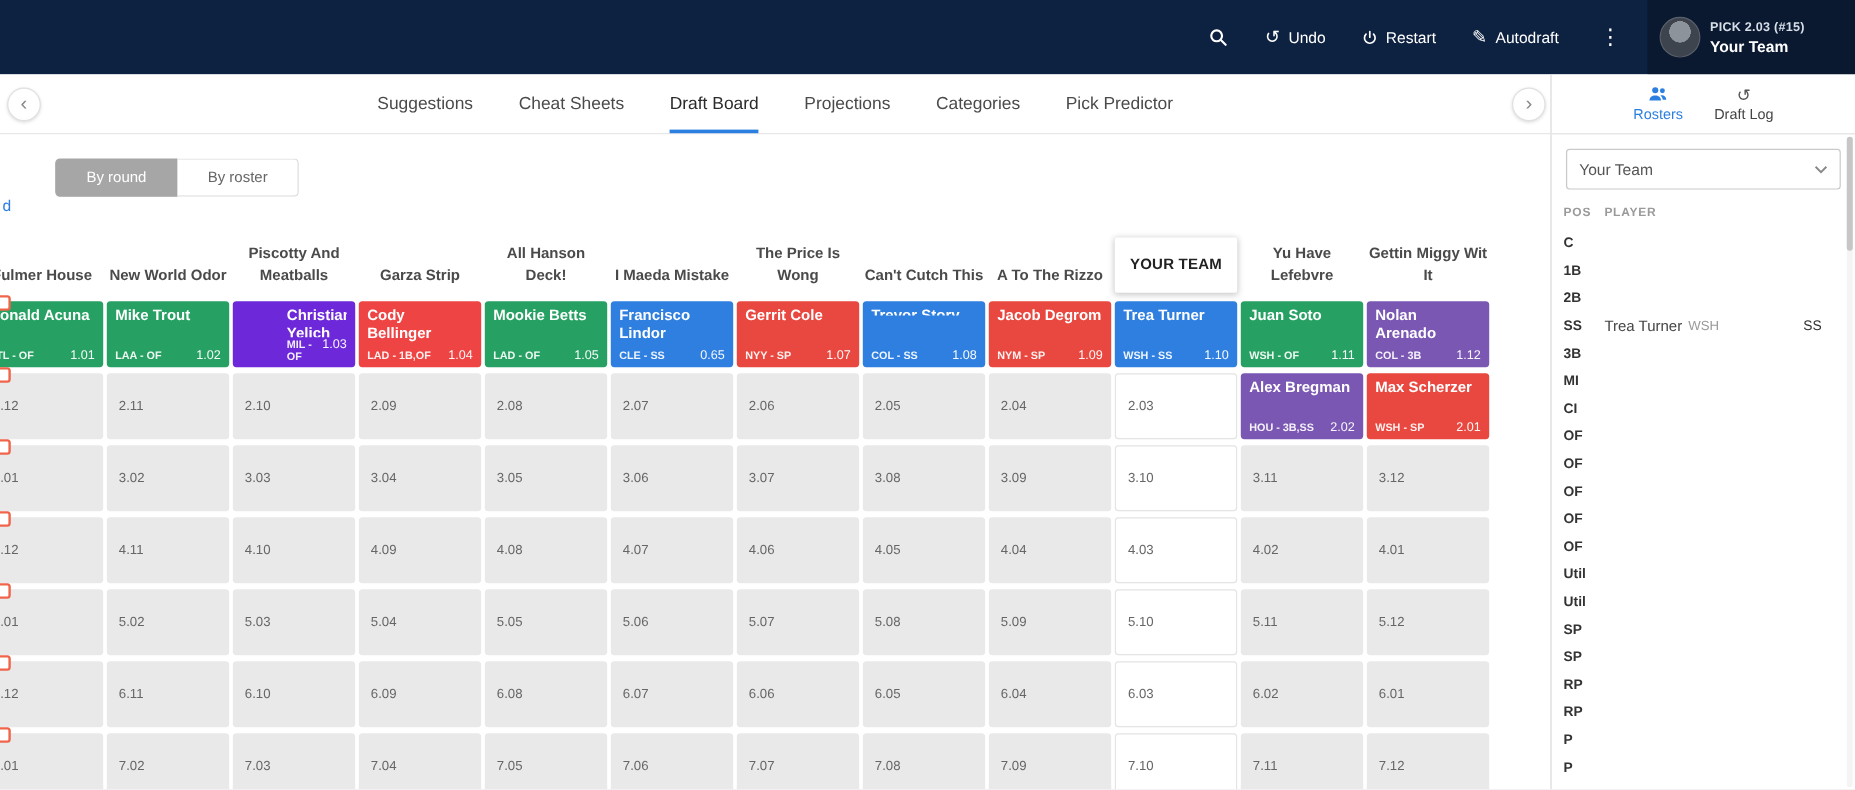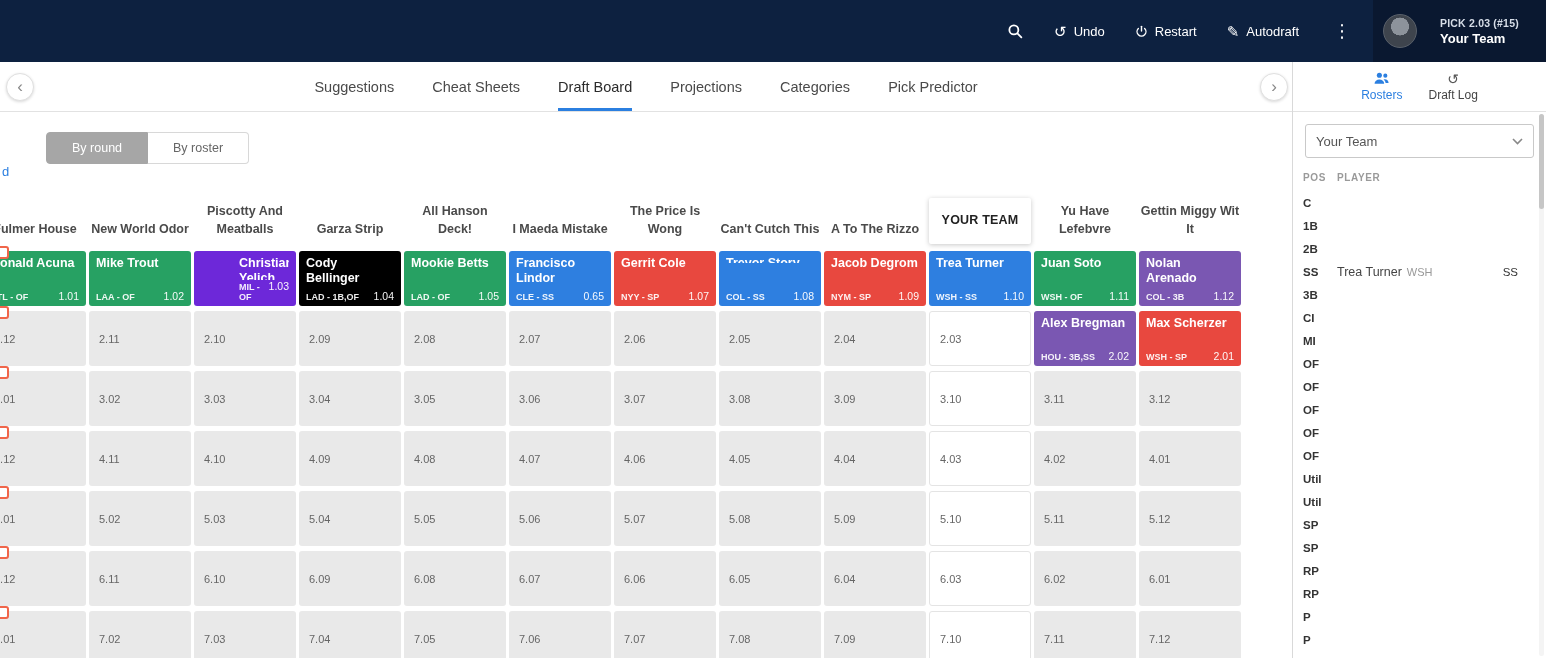--- a/index.html
+++ b/index.html
@@ -6,21 +6,21 @@
   html,body { background:#e6e6e6; }
   body { font-family:"Liberation Sans", sans-serif; }
   .app { width:1546px; height:658px; background:#fff; overflow:hidden; display:flex; flex-direction:column; position:relative; }
 
   
   .topbar { height:62px; background:var(--header_bg,#0d2140); display:flex; align-items:center; flex:none; }
   .tb-actions { margin-left:auto; display:flex; align-items:center; gap:30px; }
   .tb-btn { display:flex; align-items:center; gap:7px; background:none; border:none; color:#fff; font-size:13px; font-family:inherit; cursor:pointer; }
   .tb-ic { font-size:15px; line-height:1; }
   .kebab { font-size:18px; padding:0 10px; margin-left:-6px; }
-  .team-panel { width:173px; height:62px; background:var(--panel_bg,#0a1830); display:flex; align-items:center; gap:23px; padding-left:10px; flex:none; margin-left:12px; }
+  .team-panel { width:173px; height:62px; background:var(--panel_bg,#0a1830); display:flex; align-items:center; gap:8px; padding-left:10px; flex:none; margin-left:12px; }
   .avatar { width:34px; height:34px; border-radius:50%; background:radial-gradient(circle at 50% 36%, #8d939b 0 34%, #3e444d 35%); border:1px solid #59606a; flex:none; }
   .tp-pick { font-size:10.5px; color:#d7dee8; font-weight:bold; letter-spacing:.2px; }
   .tp-name { font-size:13px; color:#fff; font-weight:bold; margin-top:2px; }
 
   
   .content { display:flex; flex:1; min-height:0; }
   .main { width:1292px; flex:none; display:flex; flex-direction:column; min-width:0; }
 
   
   .tabbar { height:50px; border-bottom:1px solid #e2e2e2; display:flex; justify-content:center; align-items:stretch; gap:38px; position:relative; flex:none; background:#fff; }
@@ -180,21 +180,21 @@
               </div>
               <div class="bcell cell-empty">2.10</div>
               <div class="bcell cell-empty">3.03</div>
               <div class="bcell cell-empty">4.10</div>
               <div class="bcell cell-empty">5.03</div>
               <div class="bcell cell-empty">6.10</div>
               <div class="bcell cell-empty">7.03</div>
             </div>
             <div class="bcol">
               <div class="bhead">Garza Strip</div>
-              <div class="bcell card" style="background: #000000;">
+              <div class="bcell card" style="background: #ef4444;">
                 <div class="name">Cody Bellinger</div>
                 <div class="mrow">
                   <span class="meta">LAD - 1B,OF</span>
                   <span class="pick">1.04</span>
                 </div>
               </div>
               <div class="bcell cell-empty">2.09</div>
               <div class="bcell cell-empty">3.04</div>
               <div class="bcell cell-empty">4.09</div>
               <div class="bcell cell-empty">5.04</div>
@@ -396,24 +396,24 @@
             <div class="rrow">
               <span class="rpos">SS</span>
               <span class="rname">Trea Turner</span>
               <span class="rteam">WSH</span>
               <span class="rslot">SS</span>
             </div>
             <div class="rrow">
               <span class="rpos">3B</span>
             </div>
             <div class="rrow">
+              <span class="rpos">MI</span>
+            </div>
+            <div class="rrow">
               <span class="rpos">CI</span>
-            </div>
-            <div class="rrow">
-              <span class="rpos">MI</span>
             </div>
             <div class="rrow">
               <span class="rpos">OF</span>
             </div>
             <div class="rrow">
               <span class="rpos">OF</span>
             </div>
             <div class="rrow">
               <span class="rpos">OF</span>
             </div>

